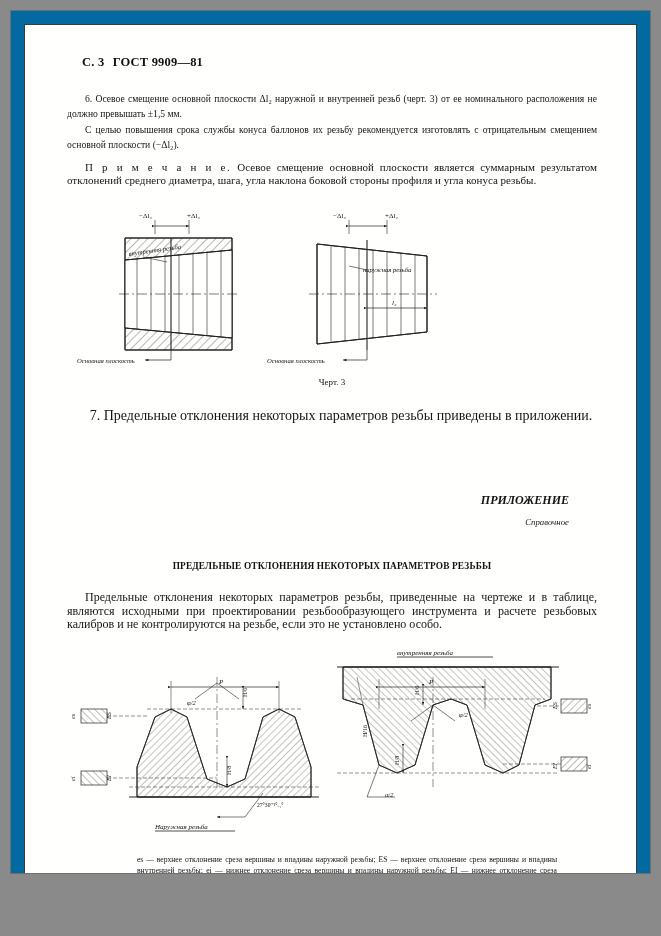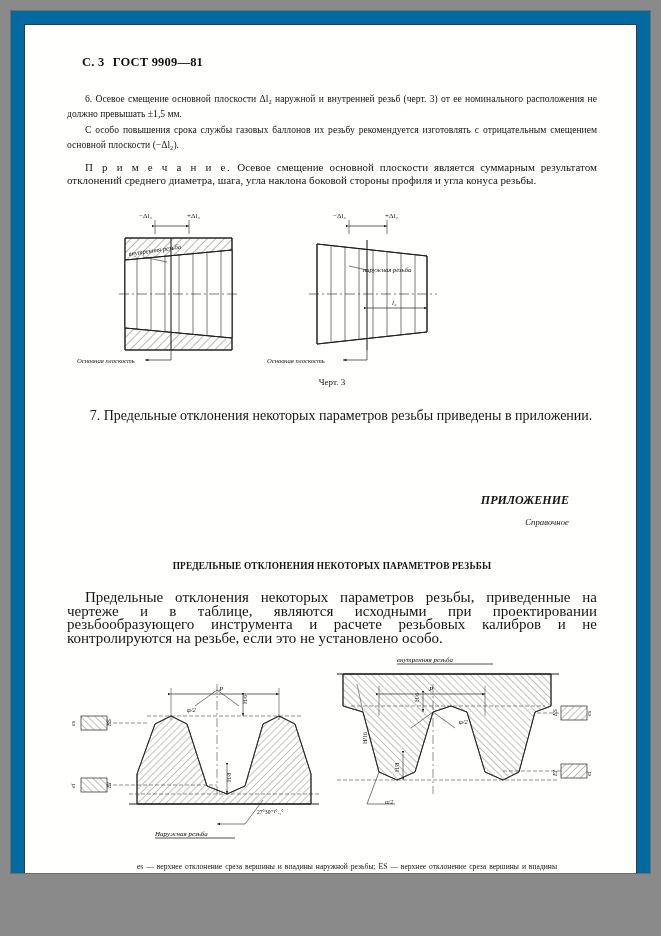--- a/index.html
+++ b/index.html
@@ -104,24 +104,24 @@
   }
   .atitle {
     text-align: center;
     font-size: 9.3px;
     font-weight: bold;
     color: #111;
     margin: 34px 0 0 0;
     letter-spacing: .15px;
   }
   p.t3 {
-    font-size: 15px;
+    font-size: 12px;
     line-height: 13.6px;
     color: #141414;
-    margin: 20px 0 8px 0;
+    margin: 20px 0 15px 0;
     text-align: justify;
     text-indent: 18px;
   }
   .fig2 {
     position: relative;
     height: 200px;
     margin-top: 8px;
   }
   .legend {
     font-size: 7.6px;
@@ -149,21 +149,21 @@
 <div class="page">
   <div class="inner">
     <div class="content">
 
       <div class="hdr">
         <span class="cs">С. 3</span>
         <span style="margin-left:5px;">ГОСТ 9909—81</span>
       </div>
 
       <p class="t">6. Осевое смещение основной плоскости Δl₂ наружной и внутренней резьб (черт. 3) от ее номинального расположения не должно превышать ±1,5 мм.</p>
-      <p class="t">С особо повышения срока службы газовых баллонов их резьбу рекомендуется изготовлять с отрицательным смещением основной плоскости (−Δl₂).</p>
+      <p class="t">С целью повышения срока службы конуса баллонов их резьбу рекомендуется изготовлять с отрицательным смещением основной плоскости (−Δl₂).</p>
 
       <p class="note">
         <span class="sp">П р и м е ч а н и е.</span><span> Осевое смещение основной плоскости является суммарным результатом отклонений среднего диаметра, шага, угла наклона боковой стороны профиля и угла конуса резьбы.</span>
       </p>
 
       <div class="fig1">
         <svg width="530" height="175" viewBox="0 0 530 175">
           <defs>
             <pattern id="hatchA" width="6" height="6" patternUnits="userSpaceOnUse" patternTransform="rotate(45)">
               <line x1="0" y1="0" x2="0" y2="6" stroke="#222" stroke-width="0.7"></line>

